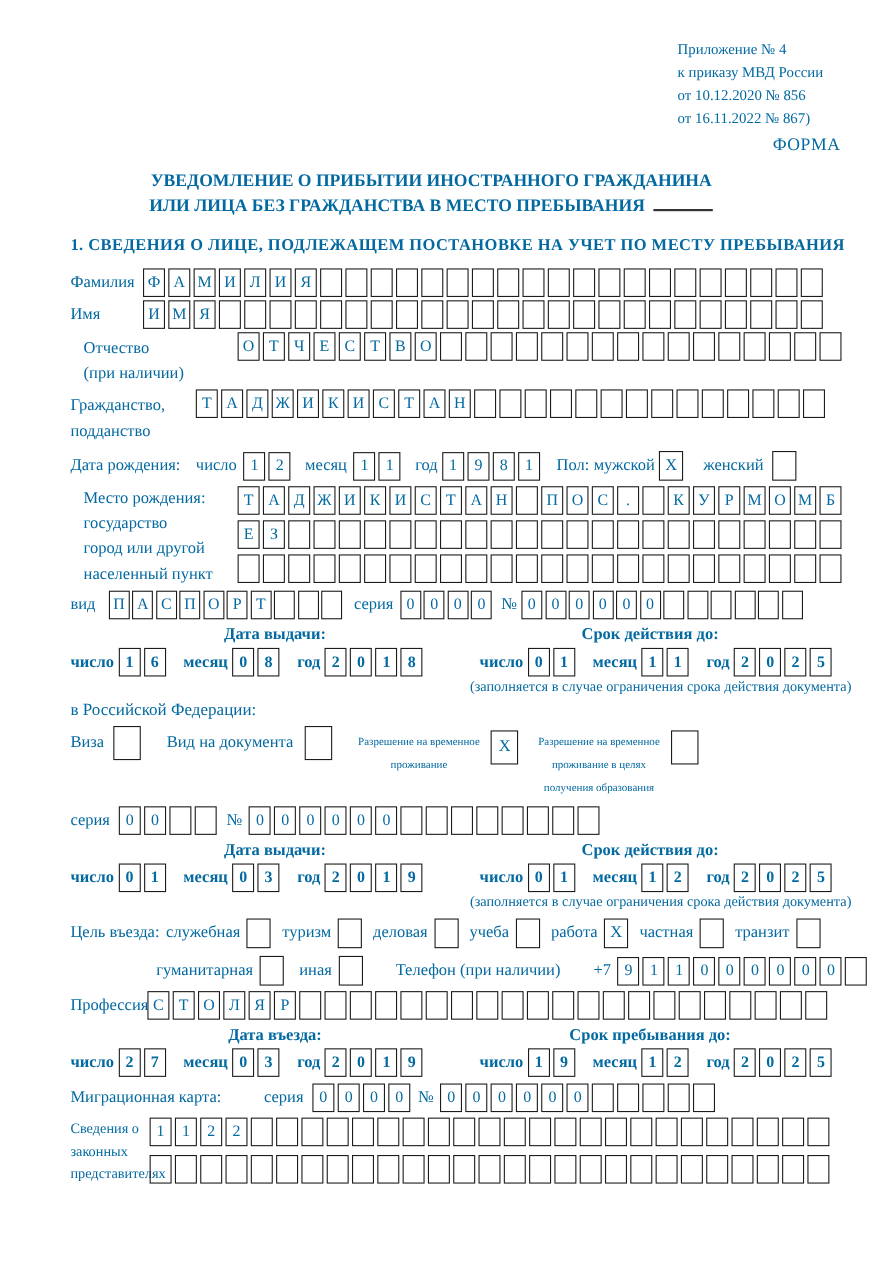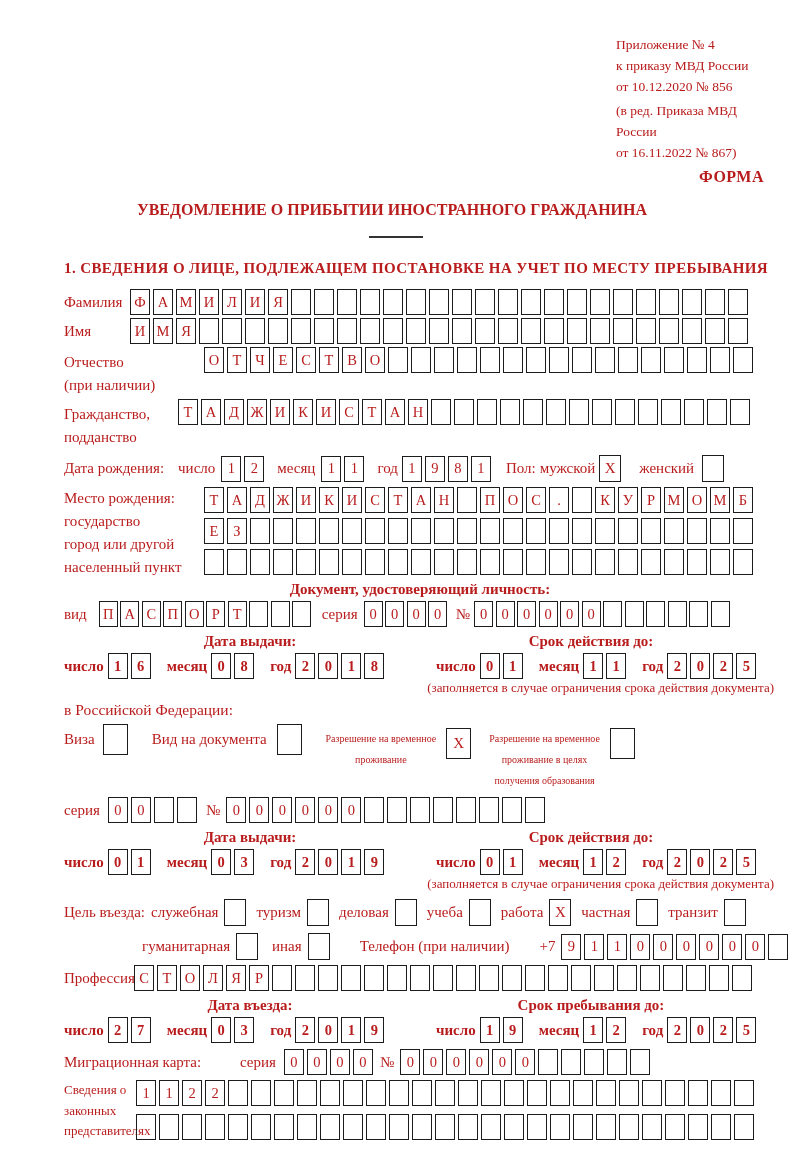--- a/index.html
+++ b/index.html
@@ -2,45 +2,45 @@
 <html><head>
 <meta charset="utf-8">
 <style>
   html,body { margin:0; padding:0; background:#ffffff; }
   .page {
     position:relative;
     width:800px; height:1163px;
     box-sizing:border-box;
     padding:34px 24px 0 64px;
     background:#ffffff;
-    color:#b91c1c;
+    color:#0369a1;
     font-family:"Liberation Serif","DejaVu Serif",serif;
     overflow:hidden;
   }
   
   .appendix { margin-left:552px; font-size:13.5px; line-height:21px; }
   .appendix .gap { margin-top:3px; }
-  .form-label { text-align:right; padding-right:12px; font-weight:bold; font-size:16px; margin-top:5px; letter-spacing:0.5px; }
+  .form-label { text-align:right; padding-right:12px; font-weight:normal; font-size:16px; margin-top:5px; letter-spacing:0.5px; }
   .title { width:784px; margin-left:-64px; margin-top:12px; text-align:center; font-weight:bold; font-size:16px; line-height:23px; }
   .blank-line { display:inline-block; width:54px; border-bottom:2px solid #333; height:14px; margin-left:8px; }
   .section-heading { margin-top:16px; font-weight:bold; font-size:15px; letter-spacing:0.4px; }
   .note { font-size:13px; }
   .note.right { text-align:right; padding-right:2px; margin-top:1px; }
   .center-heading { text-align:center; font-weight:bold; font-size:15px; margin-top:2px; }
   .intro { font-size:15.5px; margin-top:5px; }
   
   .row { display:flex; align-items:flex-start; margin-top:4px; }
   .row > * { flex:none; }
   .ir { display:flex; align-items:center; }
   .ir > * { flex:none; }
   .lb { font-size:15px; line-height:19px; }
   .lbl-col { font-size:15px; line-height:23px; }
   .w66 { width:66px; padding-top:4px; }
   .w114 { width:114px; }
-  .w140 { width:140px; }
+  .w140 { width:140px;margin-left:12px; }
   .pt4 { padding-top:4px; }
   .mt2{margin-top:2px}.mt3{margin-top:3px}.mt5{margin-top:5px}.mt6{margin-top:6px}.mt12{margin-top:12px}
   .ml4{margin-left:4px}.ml6{margin-left:6px}.ml8{margin-left:8px}.ml10{margin-left:10px}.ml12{margin-left:12px}.ml14{margin-left:14px}.ml18{margin-left:18px}.ml24{margin-left:24px}.ml30{margin-left:30px}
   .mr4{margin-right:4px}.mr6{margin-right:6px}.mr8{margin-right:8px}.mr10{margin-right:10px}.mr12{margin-right:12px}
   
   .cellrow { display:flex; }
   .cell {
     box-sizing:border-box; flex:none;
     width:20px; height:26px; margin-right:3px;
     border:1.5px solid #1c1c1c;
@@ -83,30 +83,29 @@
 </style>
 </head>
 <body>
 
 <div class="page">
 
   <div class="appendix">
     <div>Приложение № 4</div>
     <div>к приказу МВД России</div>
     <div>от 10.12.2020 № 856</div>
-    <div class="gap">(в ред. Приказа МВД России</div>
     <div>от 16.11.2022 № 867)</div>
   </div>
 
   <div class="form-label">ФОРМА</div>
 
   <div class="title">
     <div>УВЕДОМЛЕНИЕ О ПРИБЫТИИ ИНОСТРАННОГО ГРАЖДАНИНА</div>
     <div>
-      <span class="blank-line"></span>
+      <span>ИЛИ ЛИЦА БЕЗ ГРАЖДАНСТВА В МЕСТО ПРЕБЫВАНИЯ</span><span class="blank-line"></span>
     </div>
   </div>
 
   <div class="section-heading">1. СВЕДЕНИЯ О ЛИЦЕ, ПОДЛЕЖАЩЕМ ПОСТАНОВКЕ НА УЧЕТ ПО МЕСТУ ПРЕБЫВАНИЯ</div>
 
   <div class="row mt12">
     <span class="lb w66">Фамилия</span>
     <span class="cellrow">
         <span class="cell">Ф</span>
         <span class="cell">А</span>
@@ -346,21 +345,20 @@
           <span class="cell"></span>
           <span class="cell"></span>
           <span class="cell"></span>
           <span class="cell"></span>
           <span class="cell"></span>
           <span class="cell"></span>
         </div>
     </span>
   </div>
 
-  <div class="center-heading">Документ, удостоверяющий личность:</div>
 
   <div class="ir mt3 tight">
     <span class="lb mr12">вид</span>
     <span class="cellrow">
         <span class="cell">П</span>
         <span class="cell">А</span>
         <span class="cell">С</span>
         <span class="cell">П</span>
         <span class="cell">О</span>
         <span class="cell">Р</span>

